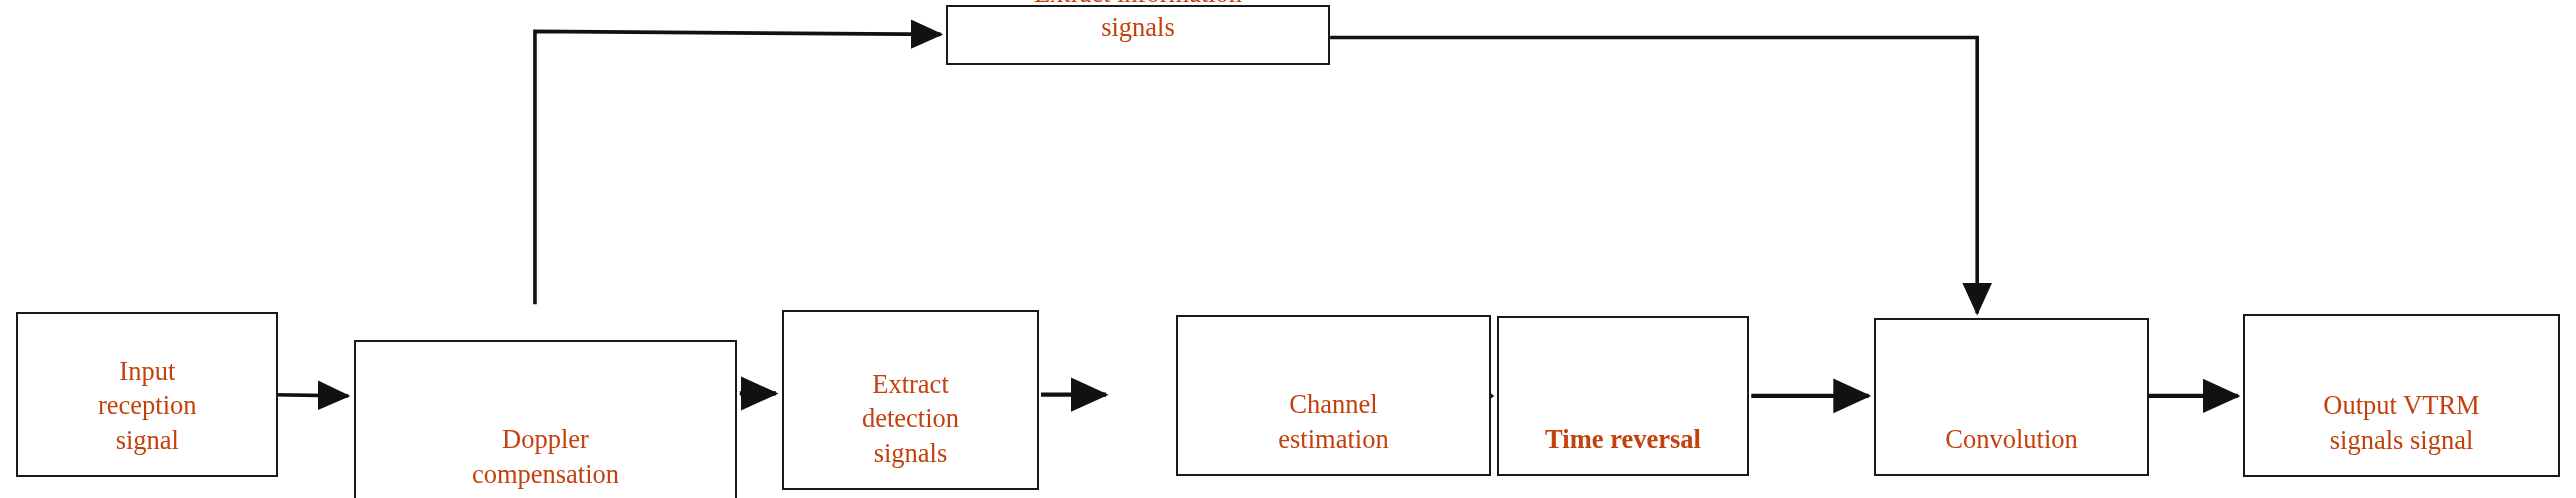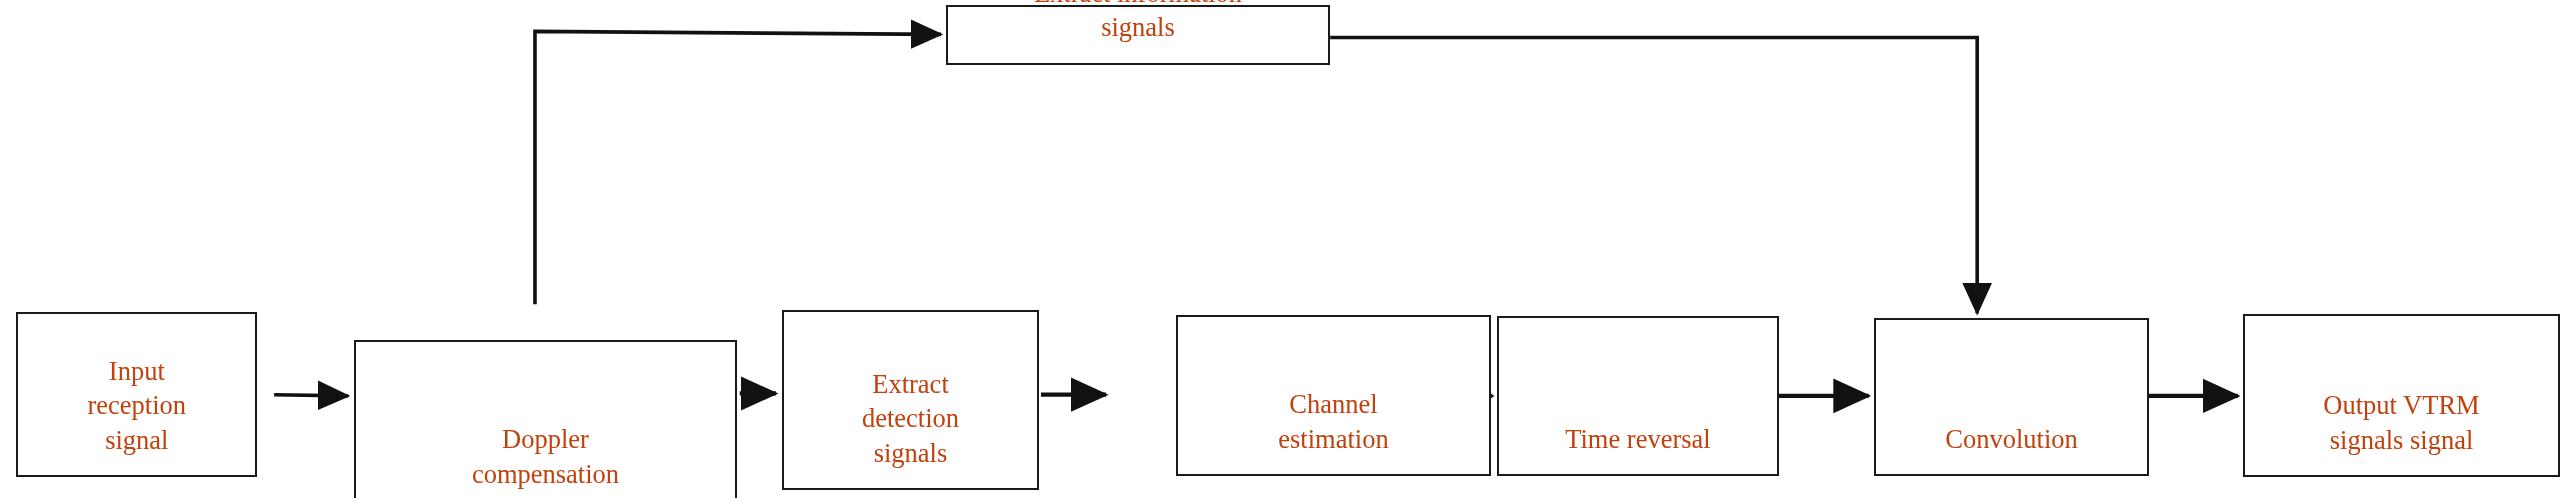--- a/index.html
+++ b/index.html
@@ -81,21 +81,21 @@
 
     <g>
       <path d="M888,505 L888,52 L1562,57" stroke="#111111" stroke-width="6" fill="none" marker-end="url(#arrowhead)"></path>
     </g>
 
     <g>
       <path d="M2208,62 L3282,62 L3282,520" stroke="#111111" stroke-width="6" fill="none" marker-end="url(#arrowhead)"></path>
     </g>
   </svg>
 
-  <div class="node" style="left:16.3px; top:312px; width:241px; height:165px;">
+  <div class="node" style="left:16.3px; top:312px; width:262px; height:165px;">
     <span class="node-label">Input
 reception
 signal</span>
   </div>
 
   <div class="node" style="left:354px; top:304px; width:383px; height:171px;margin-top:36px;">
     <span class="node-label">Doppler
 compensation</span>
   </div>
 
@@ -103,21 +103,21 @@
     <span class="node-label">Extract
 detection
 signals</span>
   </div>
 
   <div class="node" style="left:1176px; top:315px; width:315px; height:161px;">
     <span class="node-label">Channel
 estimation</span>
   </div>
 
-  <div class="node" style="left:1497px; top:316px; width:282px; height:160px;">
+  <div class="node" style="left:1497px; top:316px; width:252px; height:160px;font-weight:bold;">
     <span class="node-label">Time reversal</span>
   </div>
 
   <div class="node" style="left:1874px; top:318px; width:275px; height:158px;">
     <span class="node-label">Convolution</span>
   </div>
 
   <div class="node" style="left:2243px; top:314px; width:317px; height:163px;">
     <span class="node-label">Output VTRM
 signals signal</span>

